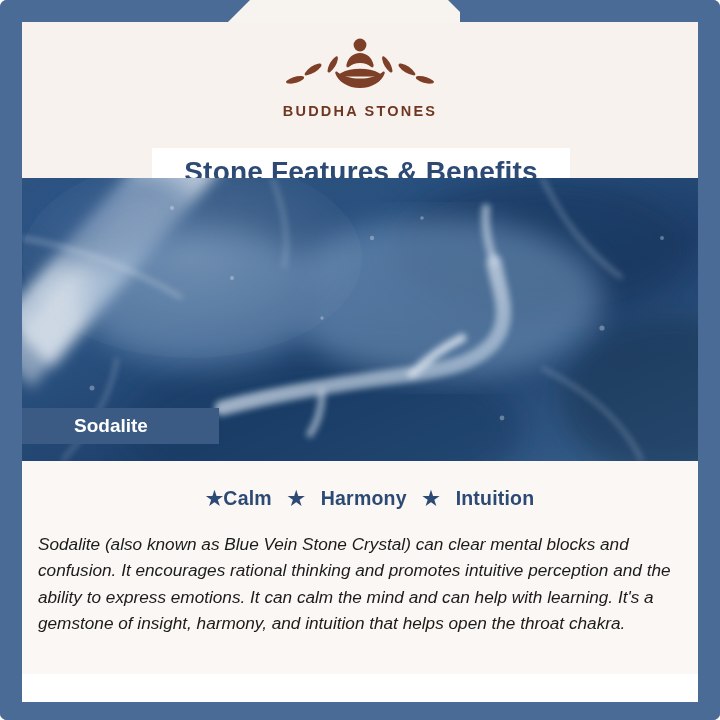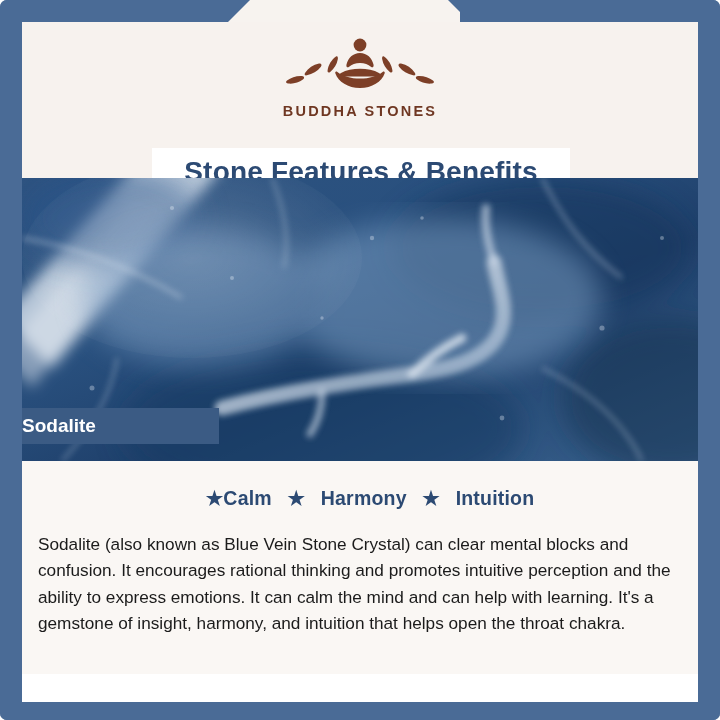--- a/index.html
+++ b/index.html
@@ -140,20 +140,21 @@
     width: 197px;
     height: 36px;
     background: #3b5b84;
     display: flex;
     align-items: center;
   }
   .stone-label-text {
     color: #ffffff;
     font-size: 19px;
     font-weight: 700;
+    padding-left: 52px;
   }
 
   
   .body-block {
     position: absolute;
     top: 439px;
     left: 0; right: 0;
     bottom: 0;
     background: #faf7f4;
   }
@@ -166,20 +167,21 @@
     letter-spacing: 0.2px;
     margin-left: 20px;
   }
   .keywords .sep { padding: 0 5px; }
   .paragraph {
     margin: 21px 19px 0 16px;
     font-size: 17.2px;
     line-height: 1.53;
     color: #1b1b1b;
     text-align: left;
+    font-style: italic;
   }
 
   .white-strip {
     position: absolute;
     left: 0; right: 0;
     bottom: 0;
     height: 28px;
     background: #ffffff;
   }
 </style>

